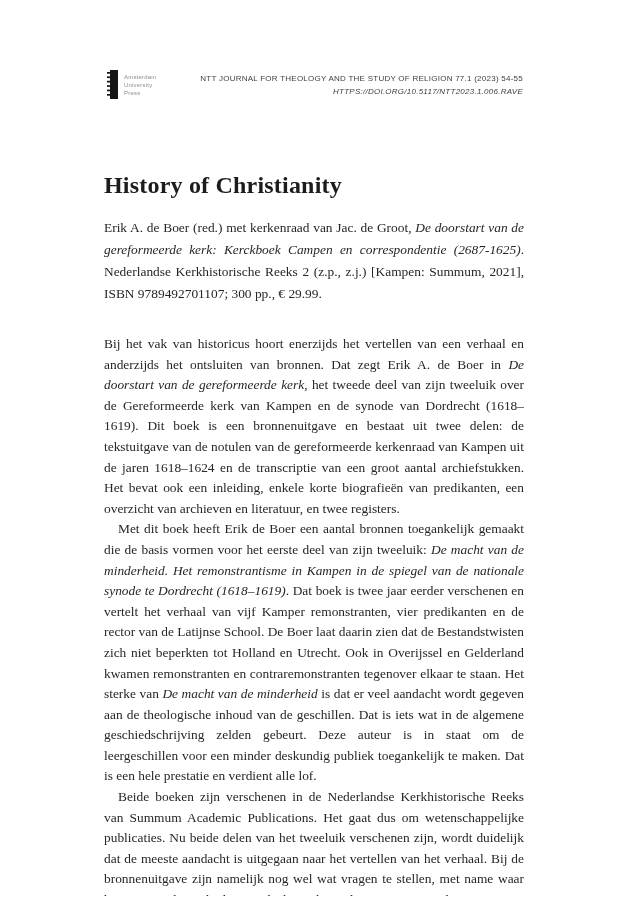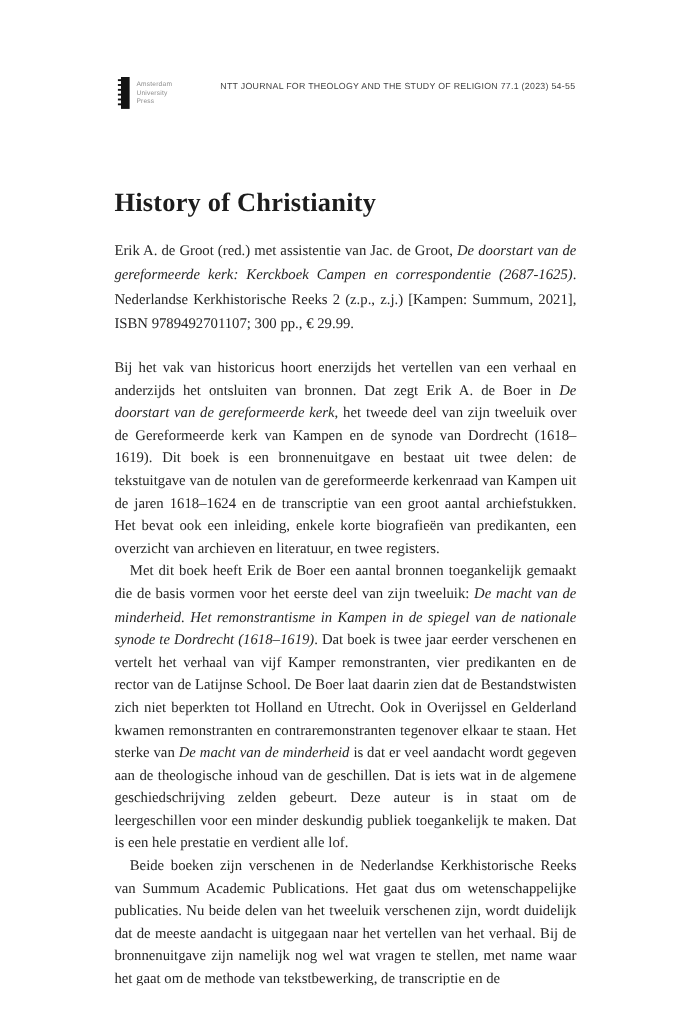--- a/index.html
+++ b/index.html
@@ -58,21 +58,21 @@
     font-weight: 700;
     color: #1c1c1c;
     letter-spacing: 0.2px;
     margin-bottom: 21px;
   }
   .citation {
     font-size: 13.4px;
     line-height: 22px;
     text-align: justify;
   }
-  .article-body { margin-top: 19px; }
+  .article-body { margin-top: 29px; }
   .article-body p {
     font-size: 13.4px;
     line-height: 20.6px;
     text-align: justify;
   }
   .article-body p.indented { text-indent: 14px; font-family: Liberation Serif, serif; }
   em { font-style: italic; }
 
   
   .page-footer {
@@ -109,26 +109,27 @@
         <rect x="0" y="24" width="3" height="1.7" fill="#141414"></rect>
       </svg>
       <div class="logo-text">
         <div>Amsterdam</div>
         <div>University</div>
         <div>Press</div>
       </div>
     </div>
     <div class="journal-info">
       <div class="journal-line">NTT JOURNAL FOR THEOLOGY AND THE STUDY OF RELIGION 77.1 (2023) 54-55</div>
+      <div class="doi-line">HTTPS://DOI.ORG/10.5117/NTT2023.1.006.RAVE</div>
     </div>
   </header>
 
   <main class="article">
     <h1 class="section-title">History of Christianity</h1>
-    <p class="citation"><span>Erik A. de Groot (red.) met assistentie van Jac. de Groot, </span><em>De doorstart van de gereformeerde kerk: Kerckboek Campen en correspondentie (2687-1625)</em><span>. Nederlandse Kerkhistorische Reeks 2 (z.p., z.j.) [Kampen: Summum, 2021], ISBN 9789492701107; 300 pp., € 29.99.</span></p>
+    <p class="citation"><span>Erik A. de Boer (red.) met kerkenraad van Jac. de Groot, </span><em>De doorstart van de gereformeerde kerk: Kerckboek Campen en correspondentie (2687-1625)</em><span>. Nederlandse Kerkhistorische Reeks 2 (z.p., z.j.) [Kampen: Summum, 2021], ISBN 9789492701107; 300 pp., € 29.99.</span></p>
     <div class="article-body">
         <p><span>Bij het vak van historicus hoort enerzijds het vertellen van een verhaal en anderzijds het ontsluiten van bronnen. Dat zegt Erik A. de Boer in </span><em>De doorstart van de gereformeerde kerk</em><span>, het tweede deel van zijn tweeluik over de Gereformeerde kerk van Kampen en de synode van Dordrecht (1618–1619). Dit boek is een bronnenuitgave en bestaat uit twee delen: de tekstuitgave van de notulen van de gereformeerde kerkenraad van Kampen uit de jaren 1618–1624 en de transcriptie van een groot aantal archiefstukken. Het bevat ook een inleiding, enkele korte biografieën van predikanten, een overzicht van archieven en literatuur, en twee registers.</span></p>
         <p class="indented"><span>Met dit boek heeft Erik de Boer een aantal bronnen toegankelijk gemaakt die de basis vormen voor het eerste deel van zijn tweeluik: </span><em>De macht van de minderheid. Het remonstrantisme in Kampen in de spiegel van de nationale synode te Dordrecht (1618–1619)</em><span>. Dat boek is twee jaar eerder verschenen en vertelt het verhaal van vijf Kamper remonstranten, vier predikanten en de rector van de Latijnse School. De Boer laat daarin zien dat de Bestandstwisten zich niet beperkten tot Holland en Utrecht. Ook in Overijssel en Gelderland kwamen remonstranten en contraremonstranten tegenover elkaar te staan. Het sterke van </span><em>De macht van de minderheid</em><span> is dat er veel aandacht wordt gegeven aan de theologische inhoud van de geschillen. Dat is iets wat in de algemene geschiedschrijving zelden gebeurt. Deze auteur is in staat om de leergeschillen voor een minder deskundig publiek toegankelijk te maken. Dat is een hele prestatie en verdient alle lof.</span></p>
         <p class="indented"><span>Beide boeken zijn verschenen in de Nederlandse Kerkhistorische Reeks van Summum Academic Publications. Het gaat dus om wetenschappelijke publicaties. Nu beide delen van het tweeluik verschenen zijn, wordt duidelijk dat de meeste aandacht is uitgegaan naar het vertellen van het verhaal. Bij de bronnenuitgave zijn namelijk nog wel wat vragen te stellen, met name waar het gaat om de methode van tekstbewerking, de transcriptie en de</span></p>
       </div>
   </main>
 
 
 </div>
 

